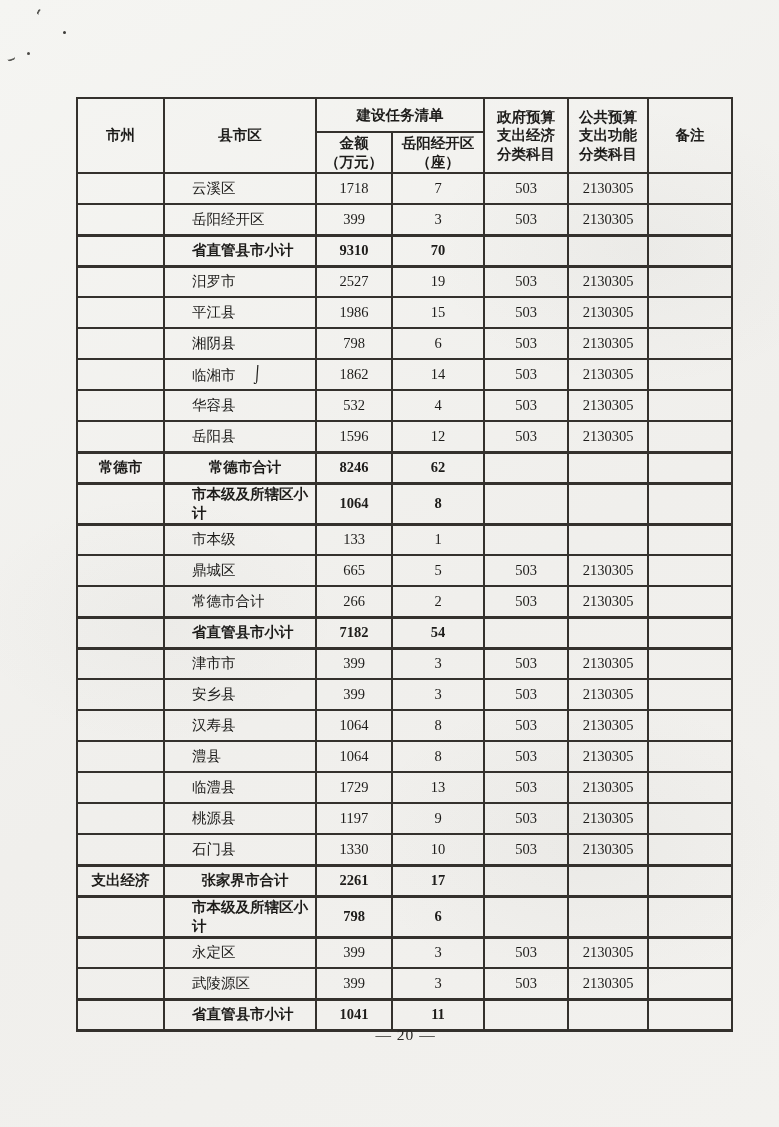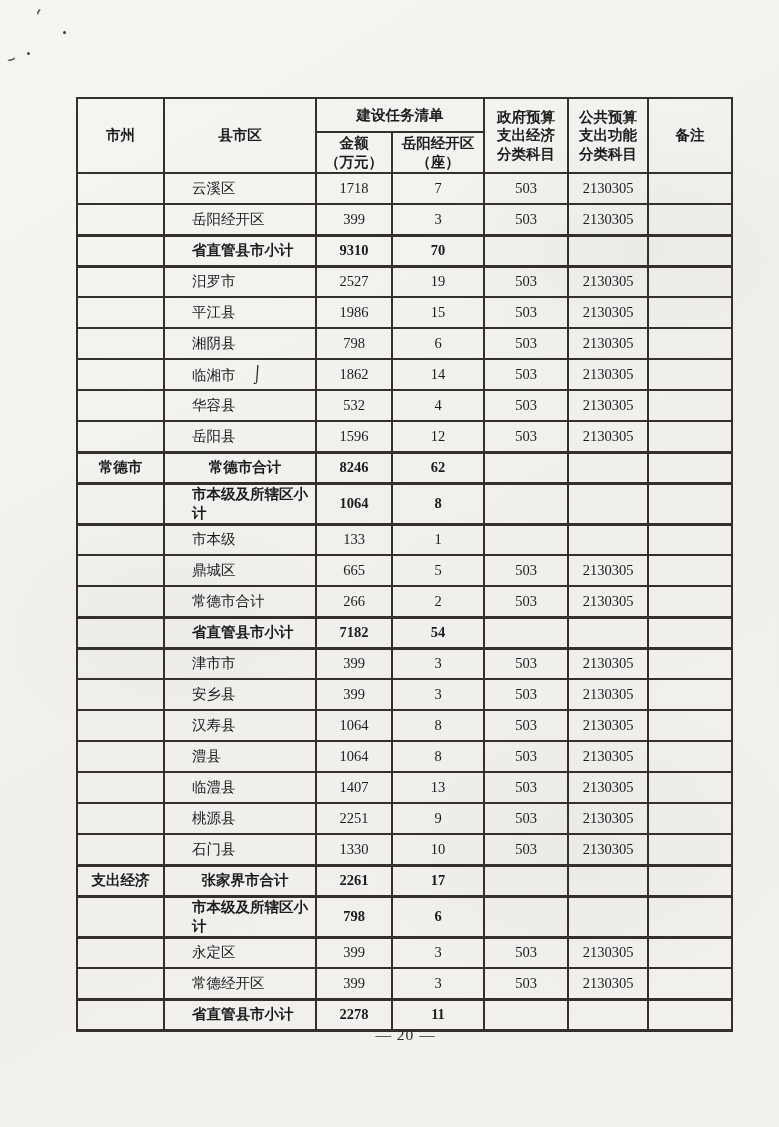--- a/index.html
+++ b/index.html
@@ -264,30 +264,30 @@
     <td class="c-district">澧县</td>
     <td class="c-amount">1064</td>
     <td class="c-reservoirs">8</td>
     <td class="c-econ">503</td>
     <td class="c-func">2130305</td>
     <td class="c-note"></td>
   </tr>
       <tr>
     <td class="c-city"></td>
     <td class="c-district">临澧县</td>
-    <td class="c-amount">1407</td>
+    <td class="c-amount">1729</td>
     <td class="c-reservoirs">13</td>
     <td class="c-econ">503</td>
     <td class="c-func">2130305</td>
     <td class="c-note"></td>
   </tr>
       <tr>
     <td class="c-city"></td>
     <td class="c-district">桃源县</td>
-    <td class="c-amount">2251</td>
+    <td class="c-amount">1197</td>
     <td class="c-reservoirs">9</td>
     <td class="c-econ">503</td>
     <td class="c-func">2130305</td>
     <td class="c-note"></td>
   </tr>
       <tr>
     <td class="c-city"></td>
     <td class="c-district">石门县</td>
     <td class="c-amount">1330</td>
     <td class="c-reservoirs">10</td>
@@ -317,31 +317,31 @@
     <td class="c-city"></td>
     <td class="c-district">永定区</td>
     <td class="c-amount">399</td>
     <td class="c-reservoirs">3</td>
     <td class="c-econ">503</td>
     <td class="c-func">2130305</td>
     <td class="c-note"></td>
   </tr>
       <tr>
     <td class="c-city"></td>
-    <td class="c-district">常德经开区</td>
+    <td class="c-district">武陵源区</td>
     <td class="c-amount">399</td>
     <td class="c-reservoirs">3</td>
     <td class="c-econ">503</td>
     <td class="c-func">2130305</td>
     <td class="c-note"></td>
   </tr>
       <tr class="bold-row">
     <td class="c-city"></td>
     <td class="c-district">省直管县市小计</td>
-    <td class="c-amount">2278</td>
+    <td class="c-amount">1041</td>
     <td class="c-reservoirs">11</td>
     <td class="c-econ"></td>
     <td class="c-func"></td>
     <td class="c-note"></td>
   </tr>
     </tbody>
 </table>
 
 <div class="page-number">— 20 —</div>
 

